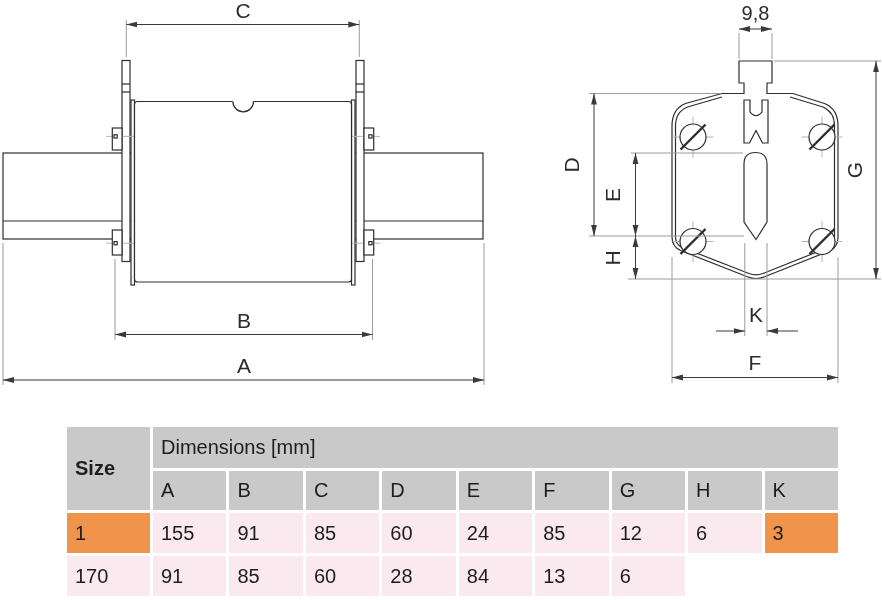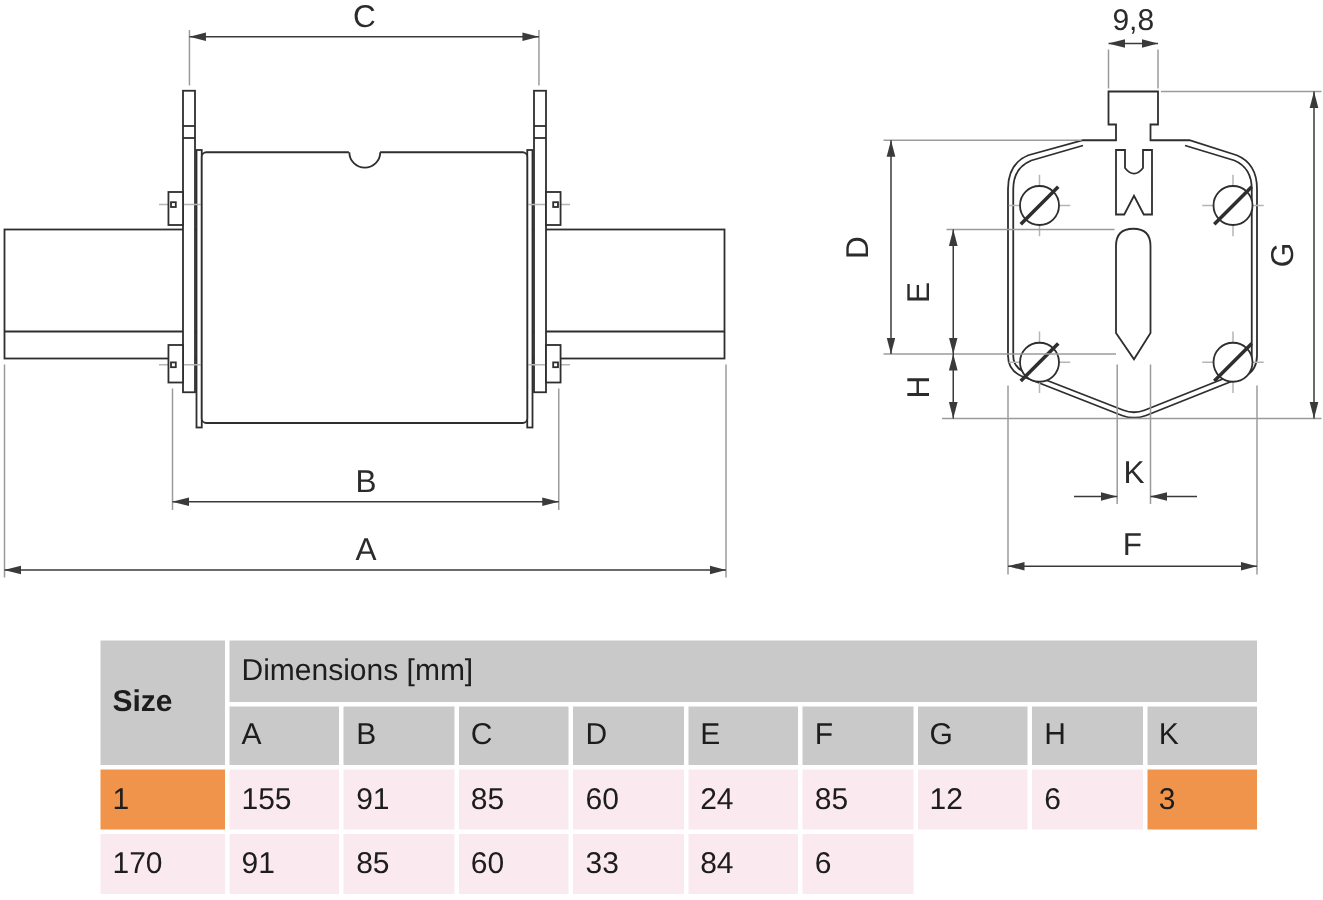--- a/index.html
+++ b/index.html
@@ -219,17 +219,18 @@
     <div class="cell val">24</div>
     <div class="cell val">85</div>
     <div class="cell val">12</div>
     <div class="cell val">6</div>
 
     <div class="cell szc">3</div>
     <div class="cell val">170</div>
     <div class="cell val">91</div>
     <div class="cell val">85</div>
     <div class="cell val">60</div>
-    <div class="cell val">33</div>
+    <div class="cell val">28</div>
     <div class="cell val">84</div>
+    <div class="cell val">13</div>
     <div class="cell val">6</div>
   </div>
 </div>
 
 </body></html>

